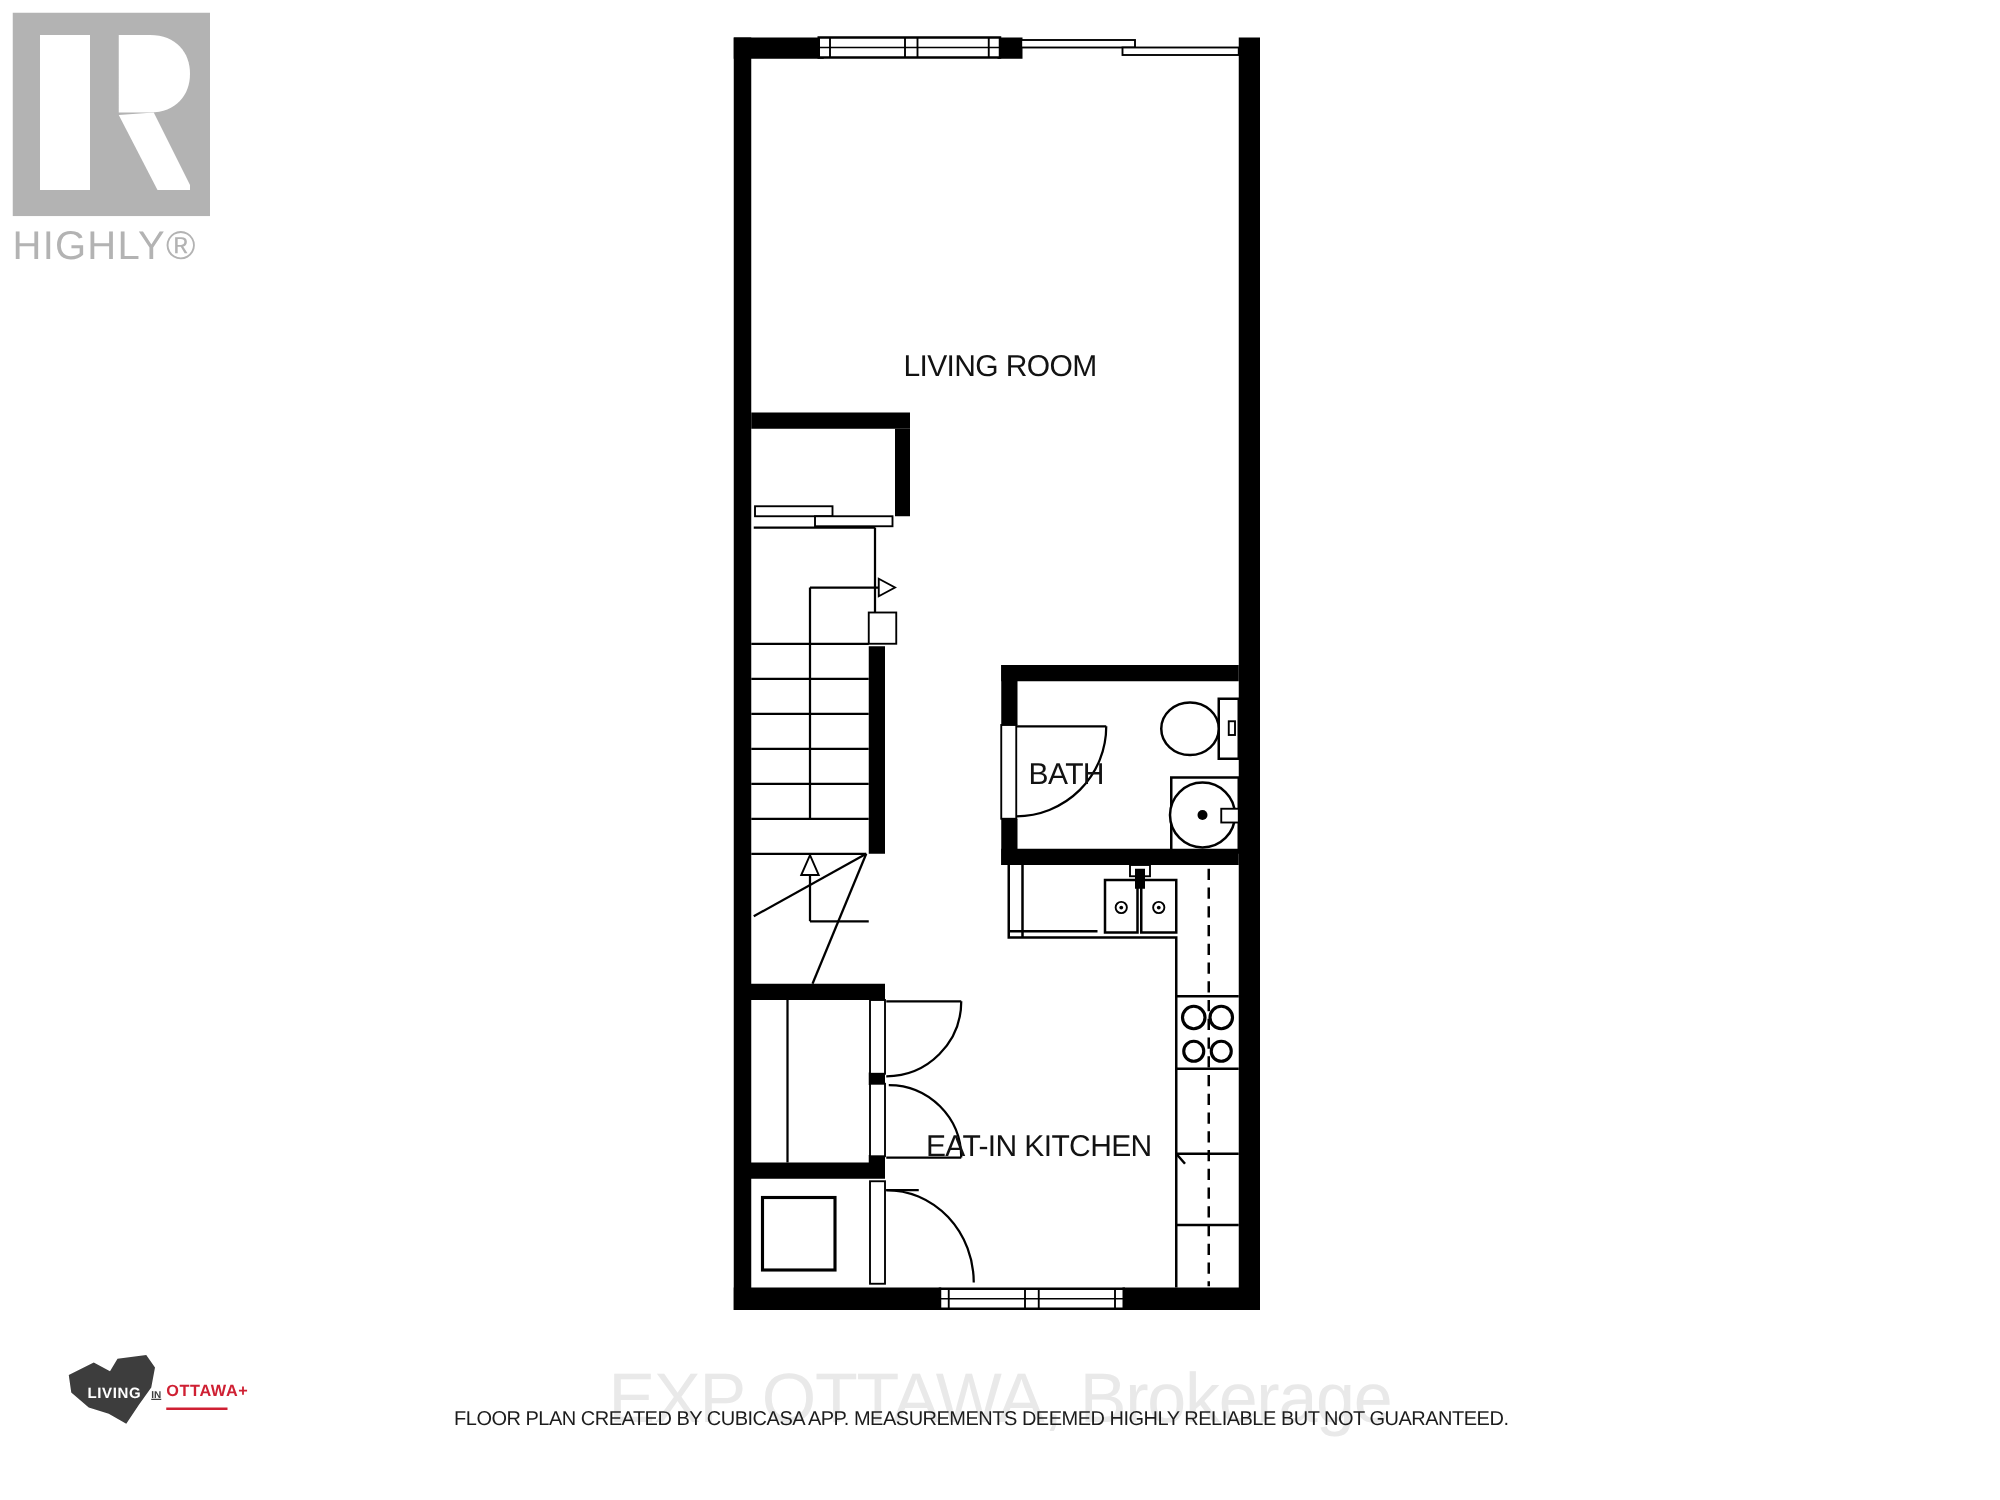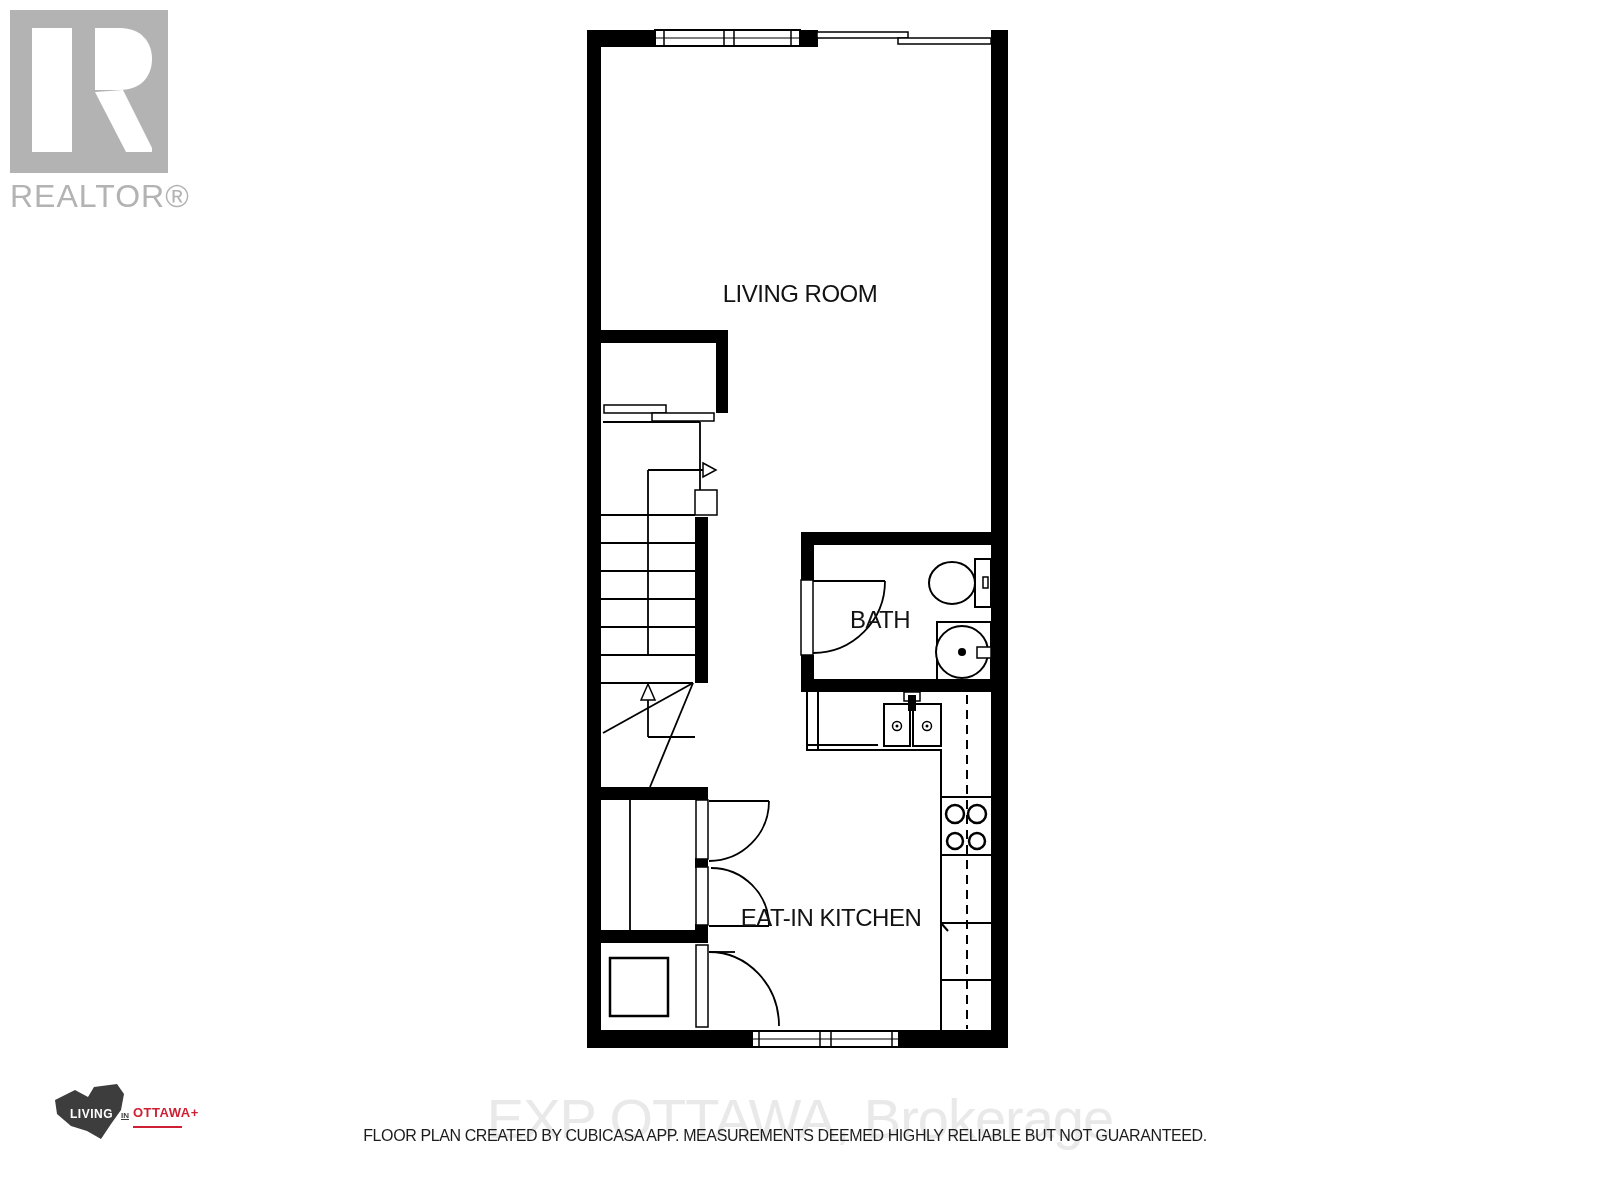--- a/index.html
+++ b/index.html
@@ -174,30 +174,30 @@
     <line x1="831" y1="1031" x2="831" y2="1047" stroke="#000" stroke-width="1.5"></line>
     <line x1="892" y1="1031" x2="892" y2="1047" stroke="#000" stroke-width="1.5"></line>
   </g>
   <g fill="#fff" stroke="#000" stroke-width="1.5">
     <rect x="817" y="32" width="91" height="6"></rect>
     <rect x="898" y="38" width="93" height="6"></rect>
   </g>
 </svg>
 
 <div class="room-label" style="left:800px;top:294px;">LIVING ROOM</div>
-<div class="room-label" style="left:880px;top:620px;">BATH</div>
+<div class="room-label" style="left:842px;top:620px;padding-left:22px;">BATH</div>
 <div class="room-label" style="left:831px;top:890px;margin-top:28px;">EAT-IN KITCHEN</div>
 
 <svg id="realtor-logo" width="158" height="163" viewBox="0 0 158 163">
   <rect x="0" y="0" width="158" height="163" fill="#b3b3b3"></rect>
   <rect x="22" y="18" width="40" height="124" fill="#ffffff"></rect>
   <path d="M85,18 h25 c21,0 32,14 32,31 c0,17 -11,31 -32,31 h-25 z" fill="#ffffff"></path>
   <polygon points="85,82 113,80 142,138 142,142 116,142" fill="#ffffff"></polygon>
 </svg>
-<div id="realtor-label">REALTOR®</div>
+<div id="realtor-label">HIGHLY®</div>
 
 <svg id="ottawa-logo-svg" width="90" height="65" viewBox="0 0 90 65">
   <polygon fill="#3d3d3d" points="5,20 25,10 38,17 44,7 67,4 74,14 71,30 61,44 51,59 37,51 21,46 7,34"></polygon>
 </svg>
 <div id="ottawa-living">LIVING</div>
 <div id="ottawa-in">IN</div>
 <div id="ottawa-name">OTTAWA+</div>
 <div id="ottawa-underline"></div>
 
 <div id="watermark">EXP OTTAWA, Brokerage</div>

